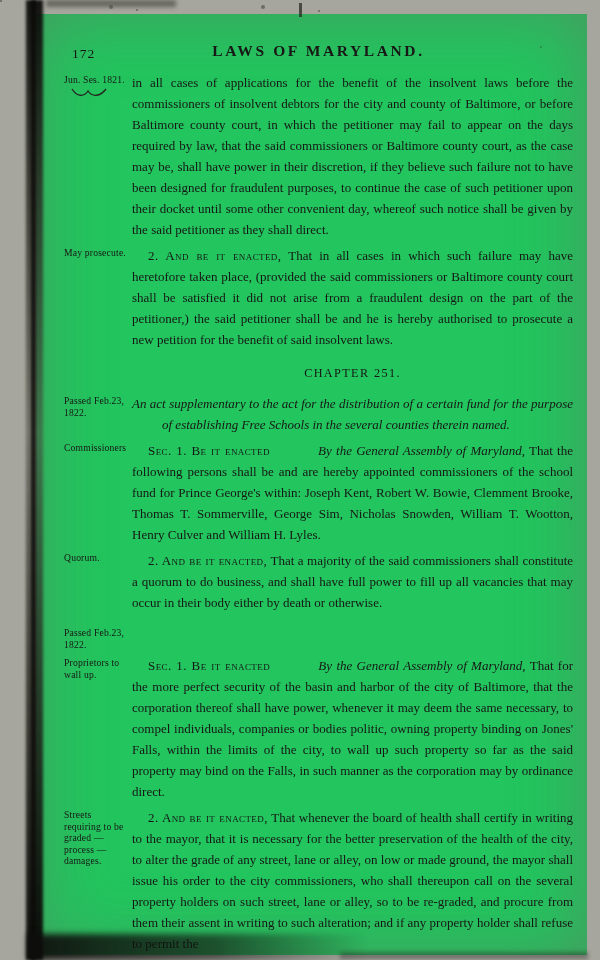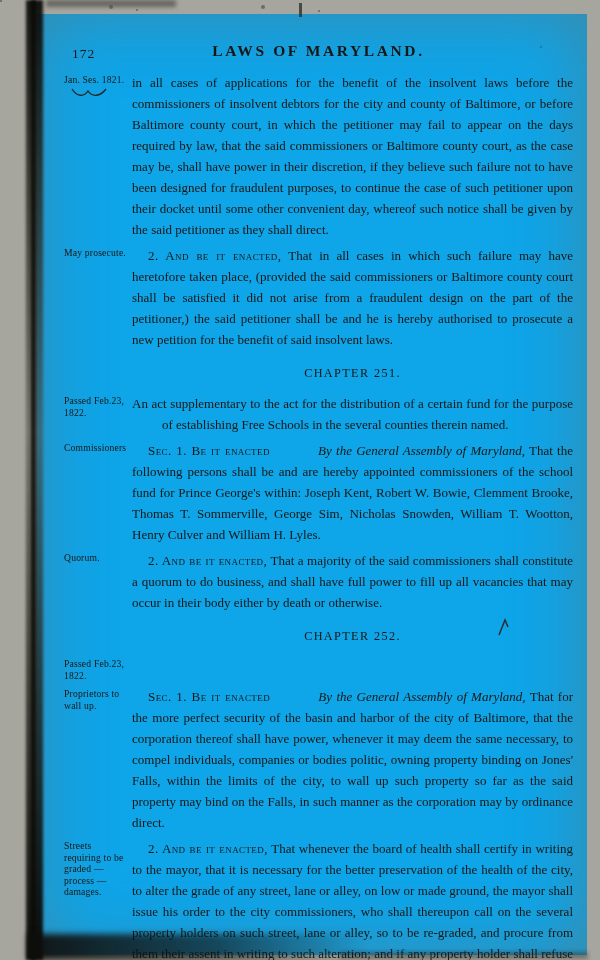--- a/index.html
+++ b/index.html
@@ -9,21 +9,21 @@
     overflow:hidden;
     background:#a6a69e;
     font-family:"Liberation Serif","DejaVu Serif",serif;
     color:#171715;
   }
   .scan { position:absolute; inset:0; }
 
   
   .page {
     position:absolute; left:36px; top:14px; right:13px; bottom:5px;
-    background:#0ea5e9;
+    background:#22c55e;
     box-shadow: inset 0 0 70px rgba(110,110,100,0.5);
     padding:24px 14px 16px 28px;
   }
 
   
   .binding {
     position:absolute; left:26px; top:0; bottom:0; width:17px;
     background:linear-gradient(180deg,
       rgba(12,12,10,.95), rgba(38,38,32,.85) 18%,
       rgba(70,70,60,.55) 45%, rgba(34,34,28,.8) 72%,
@@ -78,21 +78,21 @@
   .row { display:flex; align-items:flex-start; margin-bottom:5px; }
   .margin-cell {
     width:62px; flex:none; padding-top:2px;
     font-size:9.6px; line-height:11.5px; letter-spacing:.2px;
   }
   .body-cell {
     flex:1 1 auto; padding-left:6px;
     font-size:13px; line-height:21px; text-align:justify;
   }
   .first-indent { text-indent:16px; }
-  .act-title { padding-left:30px; text-indent:-30px; }
+  .act-title { font-style:italic; padding-left:30px; text-indent:-30px; }
   .sc { font-variant:small-caps; letter-spacing:.4px; }
   .it { font-style:italic;margin-left:44px; }
   .sc:empty, .it:empty { display:none; }
   .chapter {
     position:relative; text-align:center;
     font-size:12.2px; letter-spacing:1.4px;
     margin:8px 0 4px;
   }
   .flourish { display:block; margin:1px 0 0 6px; }
   .caret-mark { position:absolute; right:62px; top:-8px; }
@@ -106,21 +106,21 @@
 
     <div class="header">
       <div class="page-number">172</div>
       <div class="header-title">LAWS OF MARYLAND.</div>
     </div>
 
     <div class="content">
 
       <div class="row">
         <div class="margin-cell">
-          <div>Jan. Ses. 1821.</div>
+          <div>Jun. Ses. 1821.</div>
           <svg class="flourish" width="38" height="10" viewBox="0 0 38 10">
             <path d="M2 2 C 7 10, 14 10, 18 4 C 22 10, 30 10, 36 2" stroke="#23231f" stroke-width="1.3" fill="none"></path>
           </svg>
         </div>
         <div class="body-cell">
           <p>
             <span>in all cases of applications for the benefit of the insolvent laws before the commissioners of insolvent debtors for the city and county of Baltimore, or before Baltimore county court, in which the petitioner may fail to appear on the days required by law, that the said commissioners or Baltimore county court, as the case may be, shall have power in their discretion, if they believe such failure not to have been designed for fraudulent purposes, to continue the case of such petitioner upon their docket until some other convenient day, whereof such notice shall be given by the said petitioner as they shall direct.</span>
           </p>
         </div>
       </div>
@@ -174,28 +174,20 @@
           <p class="first-indent">
             <span class="sc">2. And be it enacted,</span>
             <span>That a majority of the said commissioners shall constitute a quorum to do business, and shall have full power to fill up all vacancies that may occur in their body either by death or otherwise.</span>
           </p>
         </div>
       </div>
 
 
       <div class="row">
         <div class="margin-cell"></div>
-        <div class="body-cell">
-          <div class="chapter">
-            <span>CHAPTER 252.</span>
-            <svg class="caret-mark" width="14" height="20" viewBox="0 0 14 20">
-              <path d="M2 17 L8 2 L11 9" stroke="#2e2e2a" stroke-width="1.5" fill="none"></path>
-            </svg>
-          </div>
-        </div>
       </div>
 
       <div class="row">
         <div class="margin-cell">
           <div>Passed Feb.23, 1822.</div>
         </div>
       </div>
 
       <div class="row">
         <div class="margin-cell">

